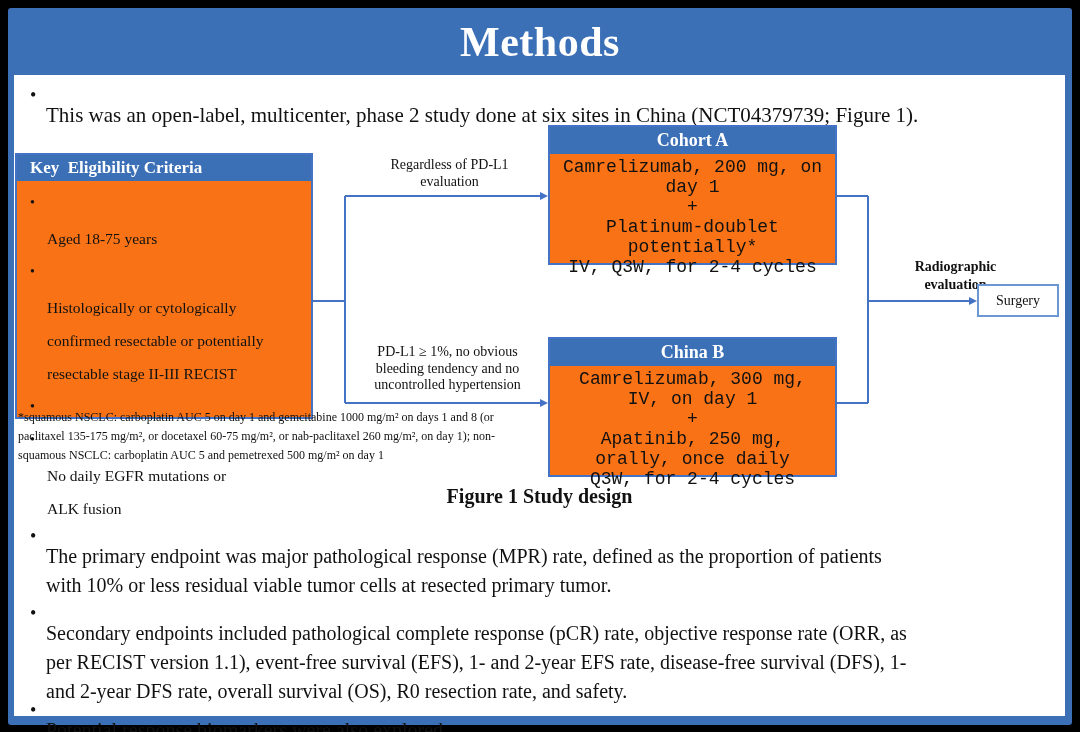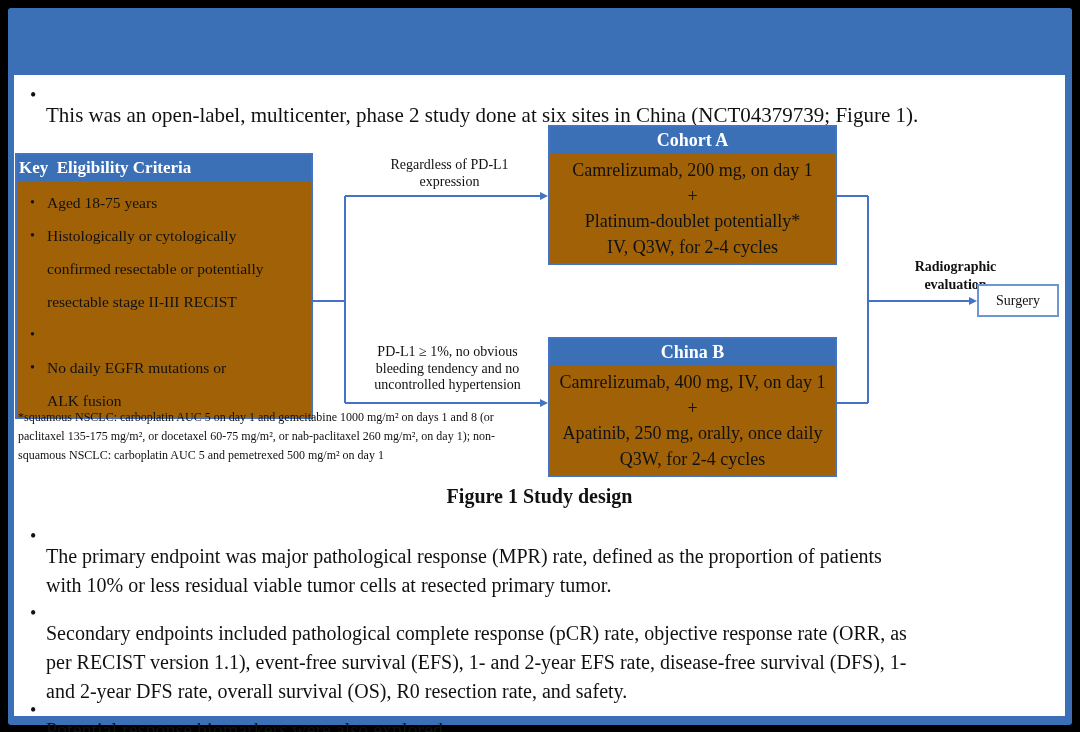--- a/index.html
+++ b/index.html
@@ -18,52 +18,55 @@
   .intro{left:2px;top:6px;width:1040px;font-size:21px;line-height:28px;}
   .b2{left:2px;top:447px;width:1044px;font-size:20px;line-height:29px;}
   .b3{left:2px;top:524px;width:1044px;font-size:20px;line-height:29px;}
   .b4{left:2px;top:621px;width:1044px;font-size:20px;line-height:29px;}
 
   .figure-area{position:absolute;left:0;top:0;width:100%;height:100%;}
   svg.connectors{position:absolute;left:0;top:0;width:1051px;height:641px;}
   svg.connectors path{stroke:var(--line,#4472C4);stroke-width:2;fill:none;}
   svg.connectors .head{fill:var(--line,#4472C4);stroke:none;}
 
-  .box{position:absolute;background:#a16207;border:2px solid var(--line,#4472C4);}
+  .box{position:absolute;background:#f97316;border:2px solid var(--line,#4472C4);}
   .box-header{background:var(--accent,#3B6FB6);color:#fff;font-weight:bold;white-space:pre-wrap;}
 
   .elig{left:1px;top:78px;width:298px;height:266px;}
-  .elig .box-header{height:26px;line-height:26px;font-size:17px;padding-left:2px;}
+  .elig .box-header{height:26px;line-height:26px;font-size:17px;padding-left:13px;}
   .elig-list{padding-top:5px;}
   .elig-item{display:flex;font-size:15.5px;line-height:33px;}
   .elig-item .dot{width:30px;padding-left:13px;font-size:14px;}
-  .elig-item .itext{flex:1;white-space:pre-line;padding-right:3px;}
+  .elig-item .itext{flex:1;white-space:pre-line;padding-right:3px;margin-top:36px;}
 
   .cohort{left:534px;width:289px;height:140px;}
   .cohort-a{top:50px;}
   .cohort-b{top:262px;}
   .cohort .box-header{height:27px;line-height:27px;font-size:18px;text-align:center;}
-  .cohort-body{height:109px;display:flex;flex-direction:column;justify-content:space-around;align-items:center;padding:3px 8px;}
+  .cohort-body{height:109px;display:flex;flex-direction:column;justify-content:space-around;align-items:center;padding:3px 8px;font-family:Liberation Mono, monospace;}
   .cohort-body div{font-size:18px;line-height:20px;text-align:center;}
 
   .blabel{position:absolute;text-align:center;white-space:pre-line;font-size:14px;line-height:16.5px;}
   .blabel-a{left:353px;top:82px;width:165px;}
   .blabel-b{left:336px;top:269px;width:195px;}
   .blabel-eval{left:879px;top:183px;width:125px;line-height:18px;font-weight:bold;}
 
   .surgery{position:absolute;left:963px;top:209px;width:82px;height:33px;border:2px solid var(--surgery-border,#6D97D3);display:flex;align-items:center;justify-content:center;font-size:14px;background:#fff;}
 
   .caption{position:absolute;left:0;top:410px;width:100%;text-align:center;font-weight:bold;font-size:20px;}
   .footnote{position:absolute;left:4px;top:333px;width:545px;font-size:12px;line-height:19px;white-space:pre-line;}
 </style>
 </head>
 <body>
 
 <div class="canvas">
   <div class="frame">
+    <div class="title-band">
+      <h1>Methods</h1>
+    </div>
     <div class="content">
 
       <div class="bullet-row intro">
         <span class="dot">•</span>
         <span class="btext">This was an open-label, multicenter, phase 2 study done at six sites in China (NCT04379739; Figure 1).</span>
       </div>
 
       <div class="figure-area">
 
         <svg class="connectors" viewBox="0 0 1051 641">
@@ -102,39 +105,39 @@
 ALK fusion</span>
             </div>
           </div>
         </div>
 
         <div class="footnote">*squamous NSCLC: carboplatin AUC 5 on day 1 and gemcitabine 1000 mg/m² on days 1 and 8 (or
 paclitaxel 135-175 mg/m², or docetaxel 60-75 mg/m², or nab-paclitaxel 260 mg/m², on day 1); non-
 squamous NSCLC: carboplatin AUC 5 and pemetrexed 500 mg/m² on day 1</div>
 
         <div class="blabel blabel-a">Regardless of PD-L1
-expression</div>
+evaluation</div>
         <div class="blabel blabel-b">PD-L1 ≥ 1%, no obvious
 bleeding tendency and no
 uncontrolled hypertension</div>
 
         <div class="box cohort cohort-a">
           <div class="box-header">Cohort A</div>
           <div class="cohort-body">
             <div>Camrelizumab, 200 mg, on day 1</div>
             <div>+</div>
             <div>Platinum-doublet potentially*</div>
             <div>IV, Q3W, for 2-4 cycles</div>
           </div>
         </div>
 
         <div class="box cohort cohort-b">
           <div class="box-header">China B</div>
           <div class="cohort-body">
-            <div>Camrelizumab, 400 mg, IV, on day 1</div>
+            <div>Camrelizumab, 300 mg, IV, on day 1</div>
             <div>+</div>
             <div>Apatinib, 250 mg, orally, once daily</div>
             <div>Q3W, for 2-4 cycles</div>
           </div>
         </div>
 
         <div class="blabel blabel-eval">Radiographic
 evaluation</div>
 
         <div class="surgery">

